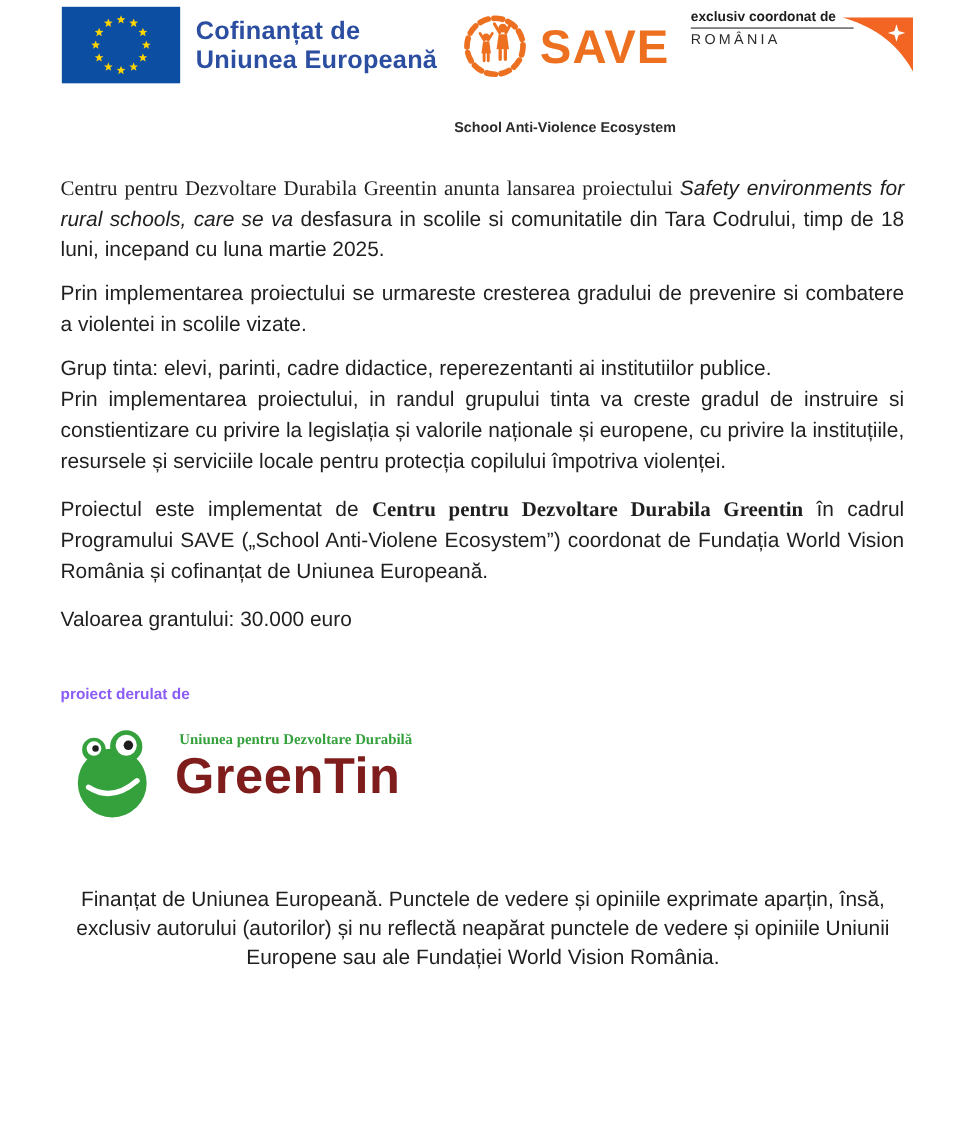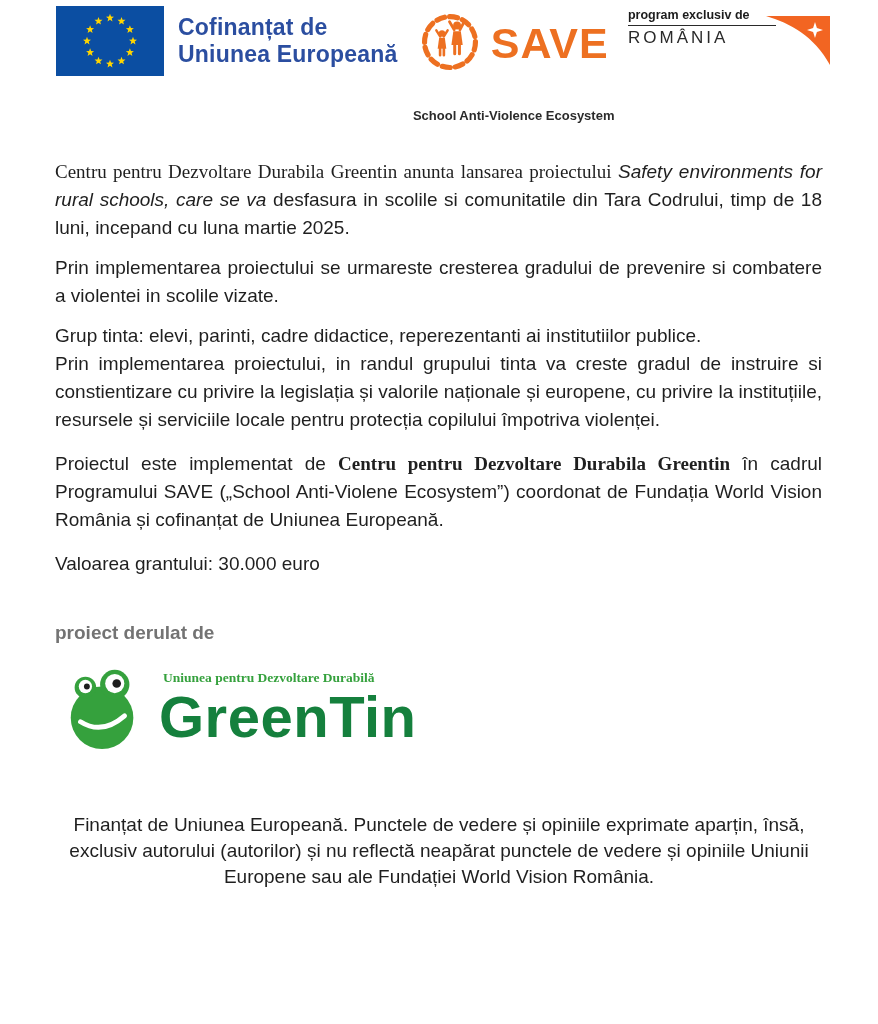--- a/index.html
+++ b/index.html
@@ -17,42 +17,42 @@
   .eu-text { font-weight:bold; font-size:23px; line-height:27px; color:#2b4ea0; letter-spacing:.2px; }
   .save-block { display:flex; flex-direction:column; align-items:center; margin-top:4px;gap:30px; }
   .save-top { display:flex; align-items:center; gap:8px; }
   .save-word { font-size:43px; font-weight:800; color:#ed7021; letter-spacing:1px;
                font-family:"Liberation Sans", sans-serif; line-height:1; }
   .save-tag { font-size:13px; font-weight:bold; color:#2b2b2b; margin-top:2px; align-self:flex-start; margin-left:2px; }
   .wv-block { position:relative; width:200px; margin-right:2px; padding-top:2px; }
   .wv-pre { font-size:12.5px; font-weight:bold; color:#1c1c1c;
             border-bottom:1.5px solid #2a2a2a; padding-bottom:3px; width:148px; }
   .wv-name { font-size:30px; font-weight:bold; color:#121212; letter-spacing:.5px; margin-top:6px; }
-  .wv-country { font-size:17px; color:#2a2a2a; letter-spacing:3px; margin-top:2px; }
+  .wv-country { font-size:13px; color:#2a2a2a; letter-spacing:3px; margin-top:2px; }
   .wv-sail { position:absolute; top:9px; right:-2px; }
 
   
   .doc { padding:0 10px 0 9px; font-size:19px; line-height:28px; }
   .title { text-align:center; font-family:"Liberation Serif", serif; font-weight:bold;
            font-size:21px; color:#111; margin-top:82px; letter-spacing:.3px; }
   .p { margin-top:12px; text-align:justify; }
   .p.first { margin-top:62px; }
   .p.nogap { margin-top:0; }
   .p.sp { margin-top:16px; }
   .serif { font-family:"Liberation Serif", serif;margin-top:23px; }
   .serif-bold { font-family:"Liberation Serif", serif; font-weight:bold; }
   .it { font-style:italic; }
 
   
-  .project-by { font-size:19px; font-weight:bold; color:#737373; margin:44px 0 0 9px; }
+  .project-by { font-size:14px; font-weight:bold; color:#8b5cf6; margin:44px 0 0 9px; }
   .greentin { display:flex; align-items:flex-start; gap:10px; margin:22px 0 0 13px; height:90px; }
   .gt-col { display:flex; flex-direction:column; margin-top:4px; }
   .gt-tagline { font-family:"Liberation Serif", serif; font-weight:bold; font-size:13.5px;
                 color:#35a13d; margin-left:4px; }
-  .gt-name { font-size:58px; font-weight:800; color:#15803d; letter-spacing:.5px;
+  .gt-name { font-size:46px; font-weight:800; color:#7f1d1d; letter-spacing:.5px;
              line-height:1.05; margin-top:1px; }
 
   
   .footer { margin-top:56px; padding:0 12px; text-align:center;
             font-size:19px; line-height:26px; color:#1f1f1f; }
 </style>
 </head>
 <body>
 
 <div class="page">
@@ -102,21 +102,21 @@
             <path d="M38.5,22.5 h8 l2,14.5 h-12 Z" stroke="none"></path>
             <path d="M40,37.5 v9 M45,37.5 v9" stroke-width="3.2" stroke-linecap="round"></path>
           </g>
         </svg>
         <div class="save-word">SAVE</div>
       </div>
       <div class="save-tag">School Anti-Violence Ecosystem</div>
     </div>
 
     <div class="wv-block">
-      <div class="wv-pre">program exclusiv de</div>
+      <div class="wv-pre">exclusiv coordonat de</div>
       <div class="wv-country">ROMÂNIA</div>
       <svg class="wv-sail" width="64" height="56" viewBox="0 0 64 56">
         <path d="M0,1 L64,1 L64,50 C48,21 24,8 0,1 Z" fill="#f26522"></path>
         <polygon fill="#ffffff" points="49,7 50.9,13.1 57,15 50.9,16.9 49,23 47.1,16.9 41,15 47.1,13.1"></polygon>
       </svg>
     </div>
   </div>
 
   <div class="doc">
 

